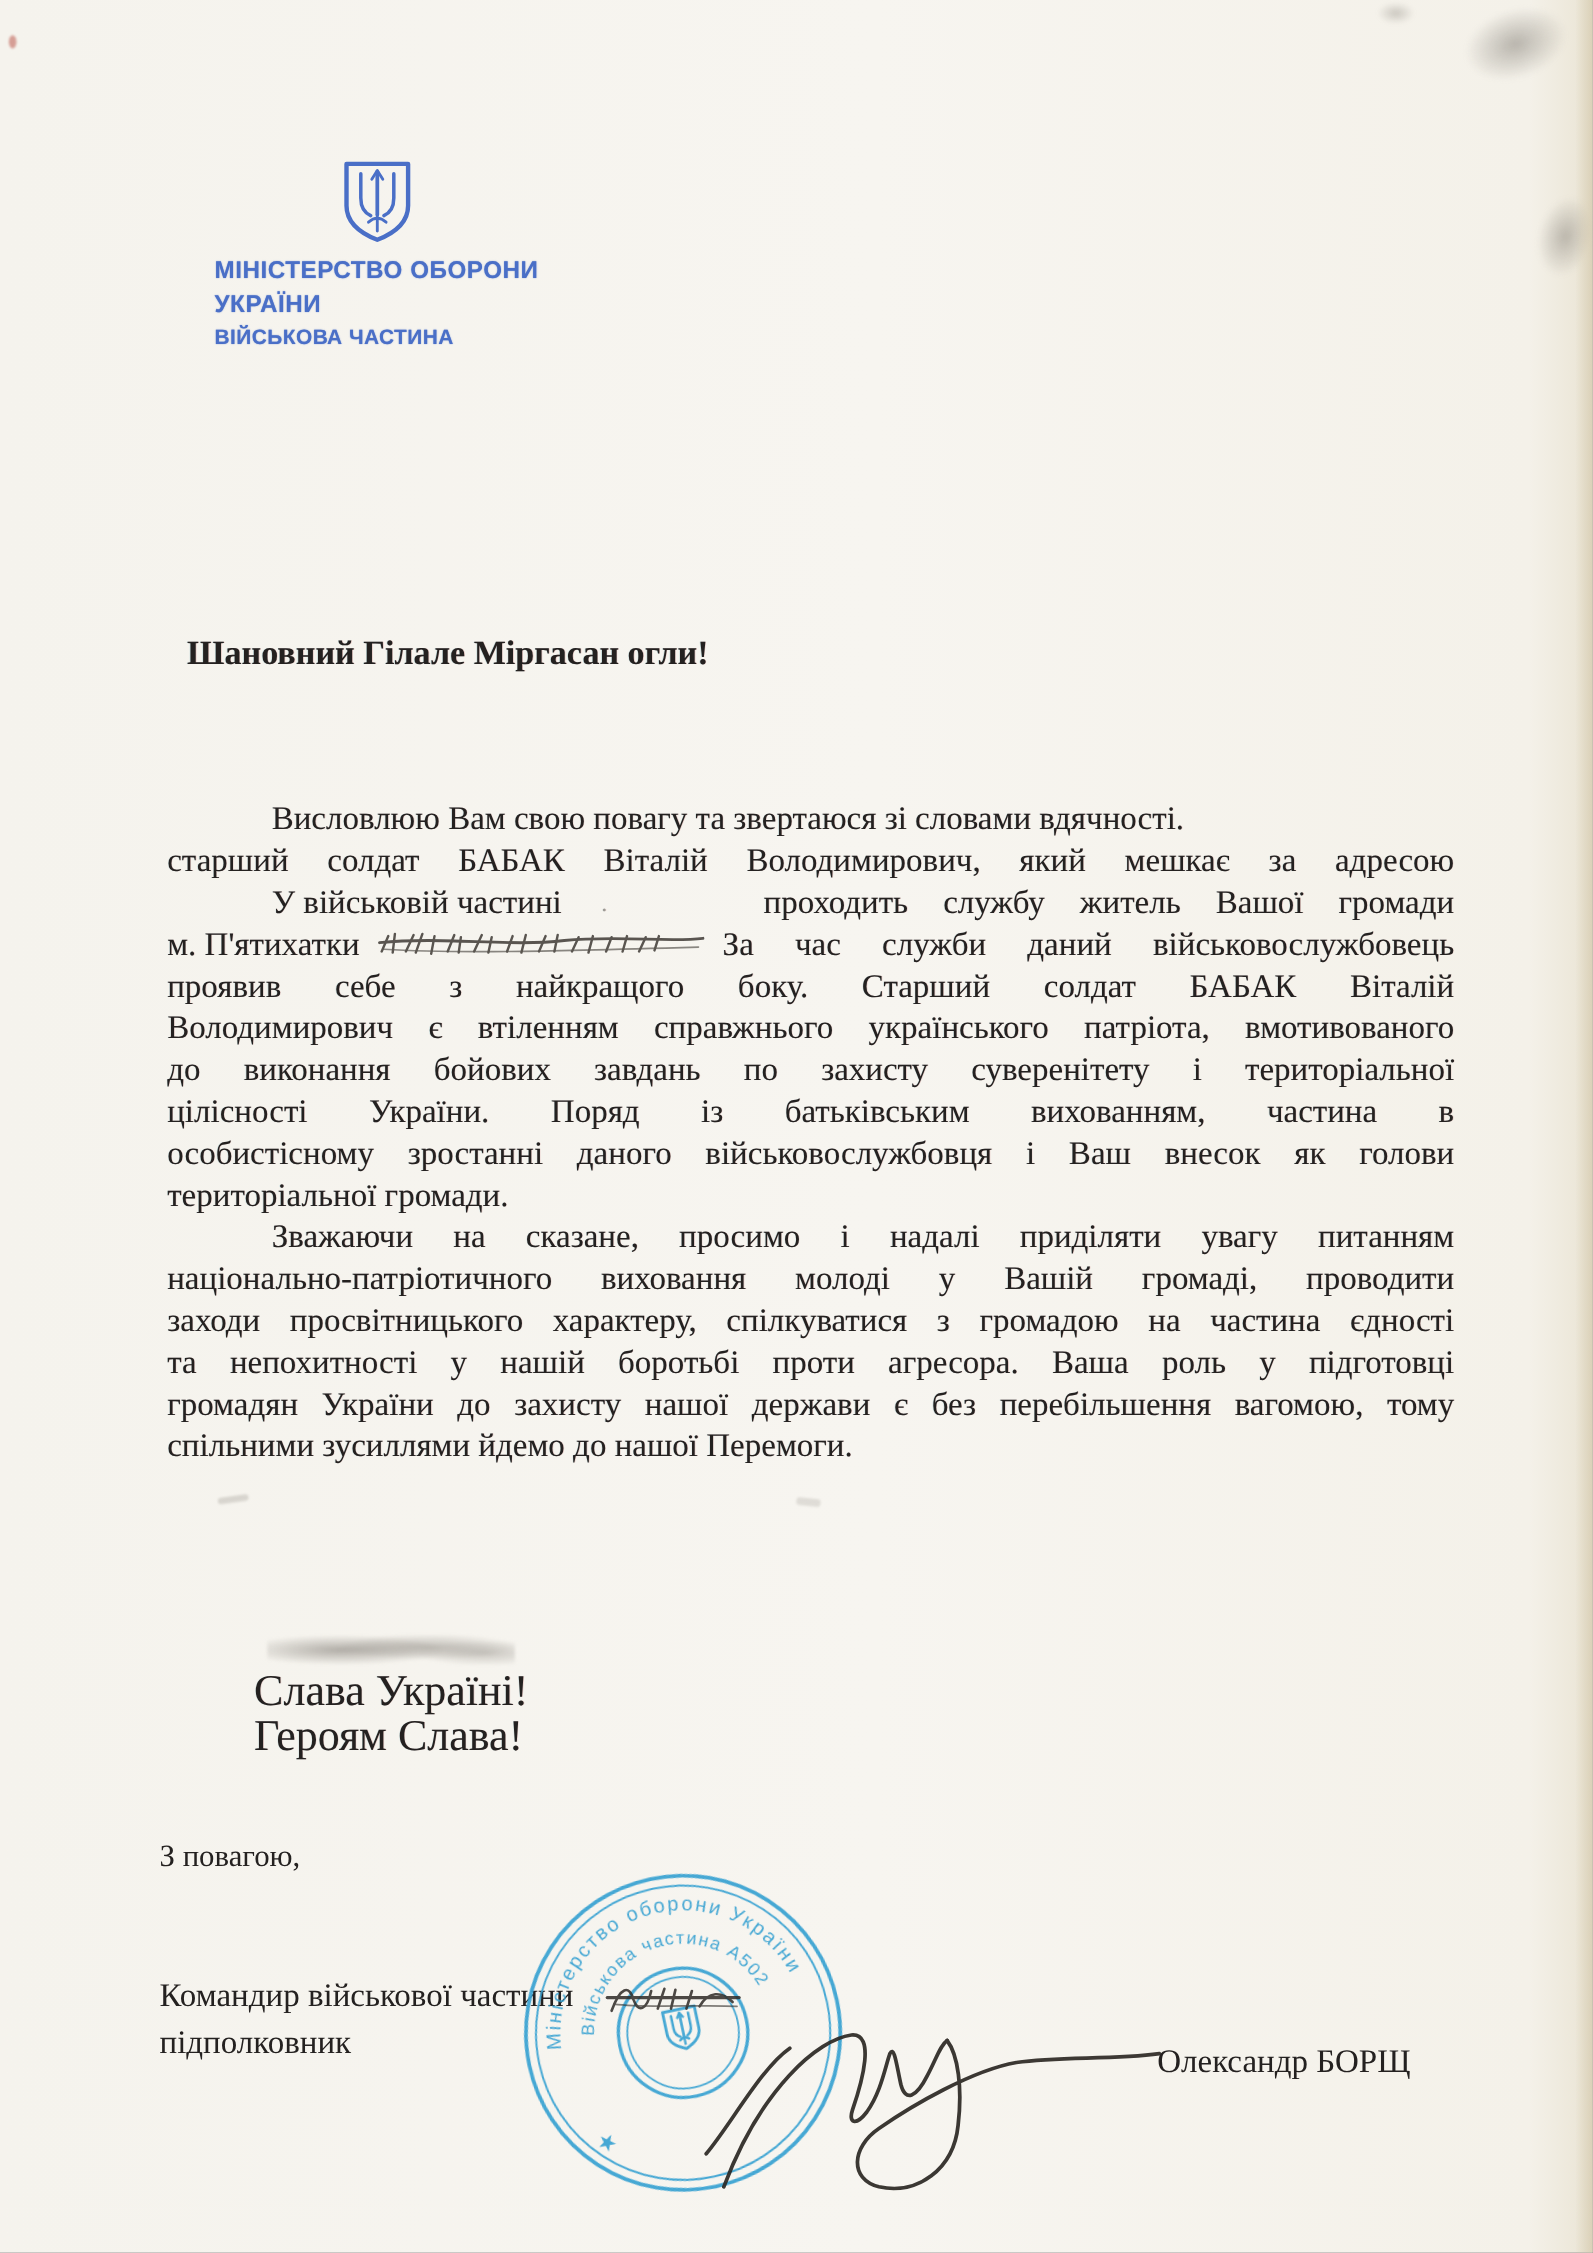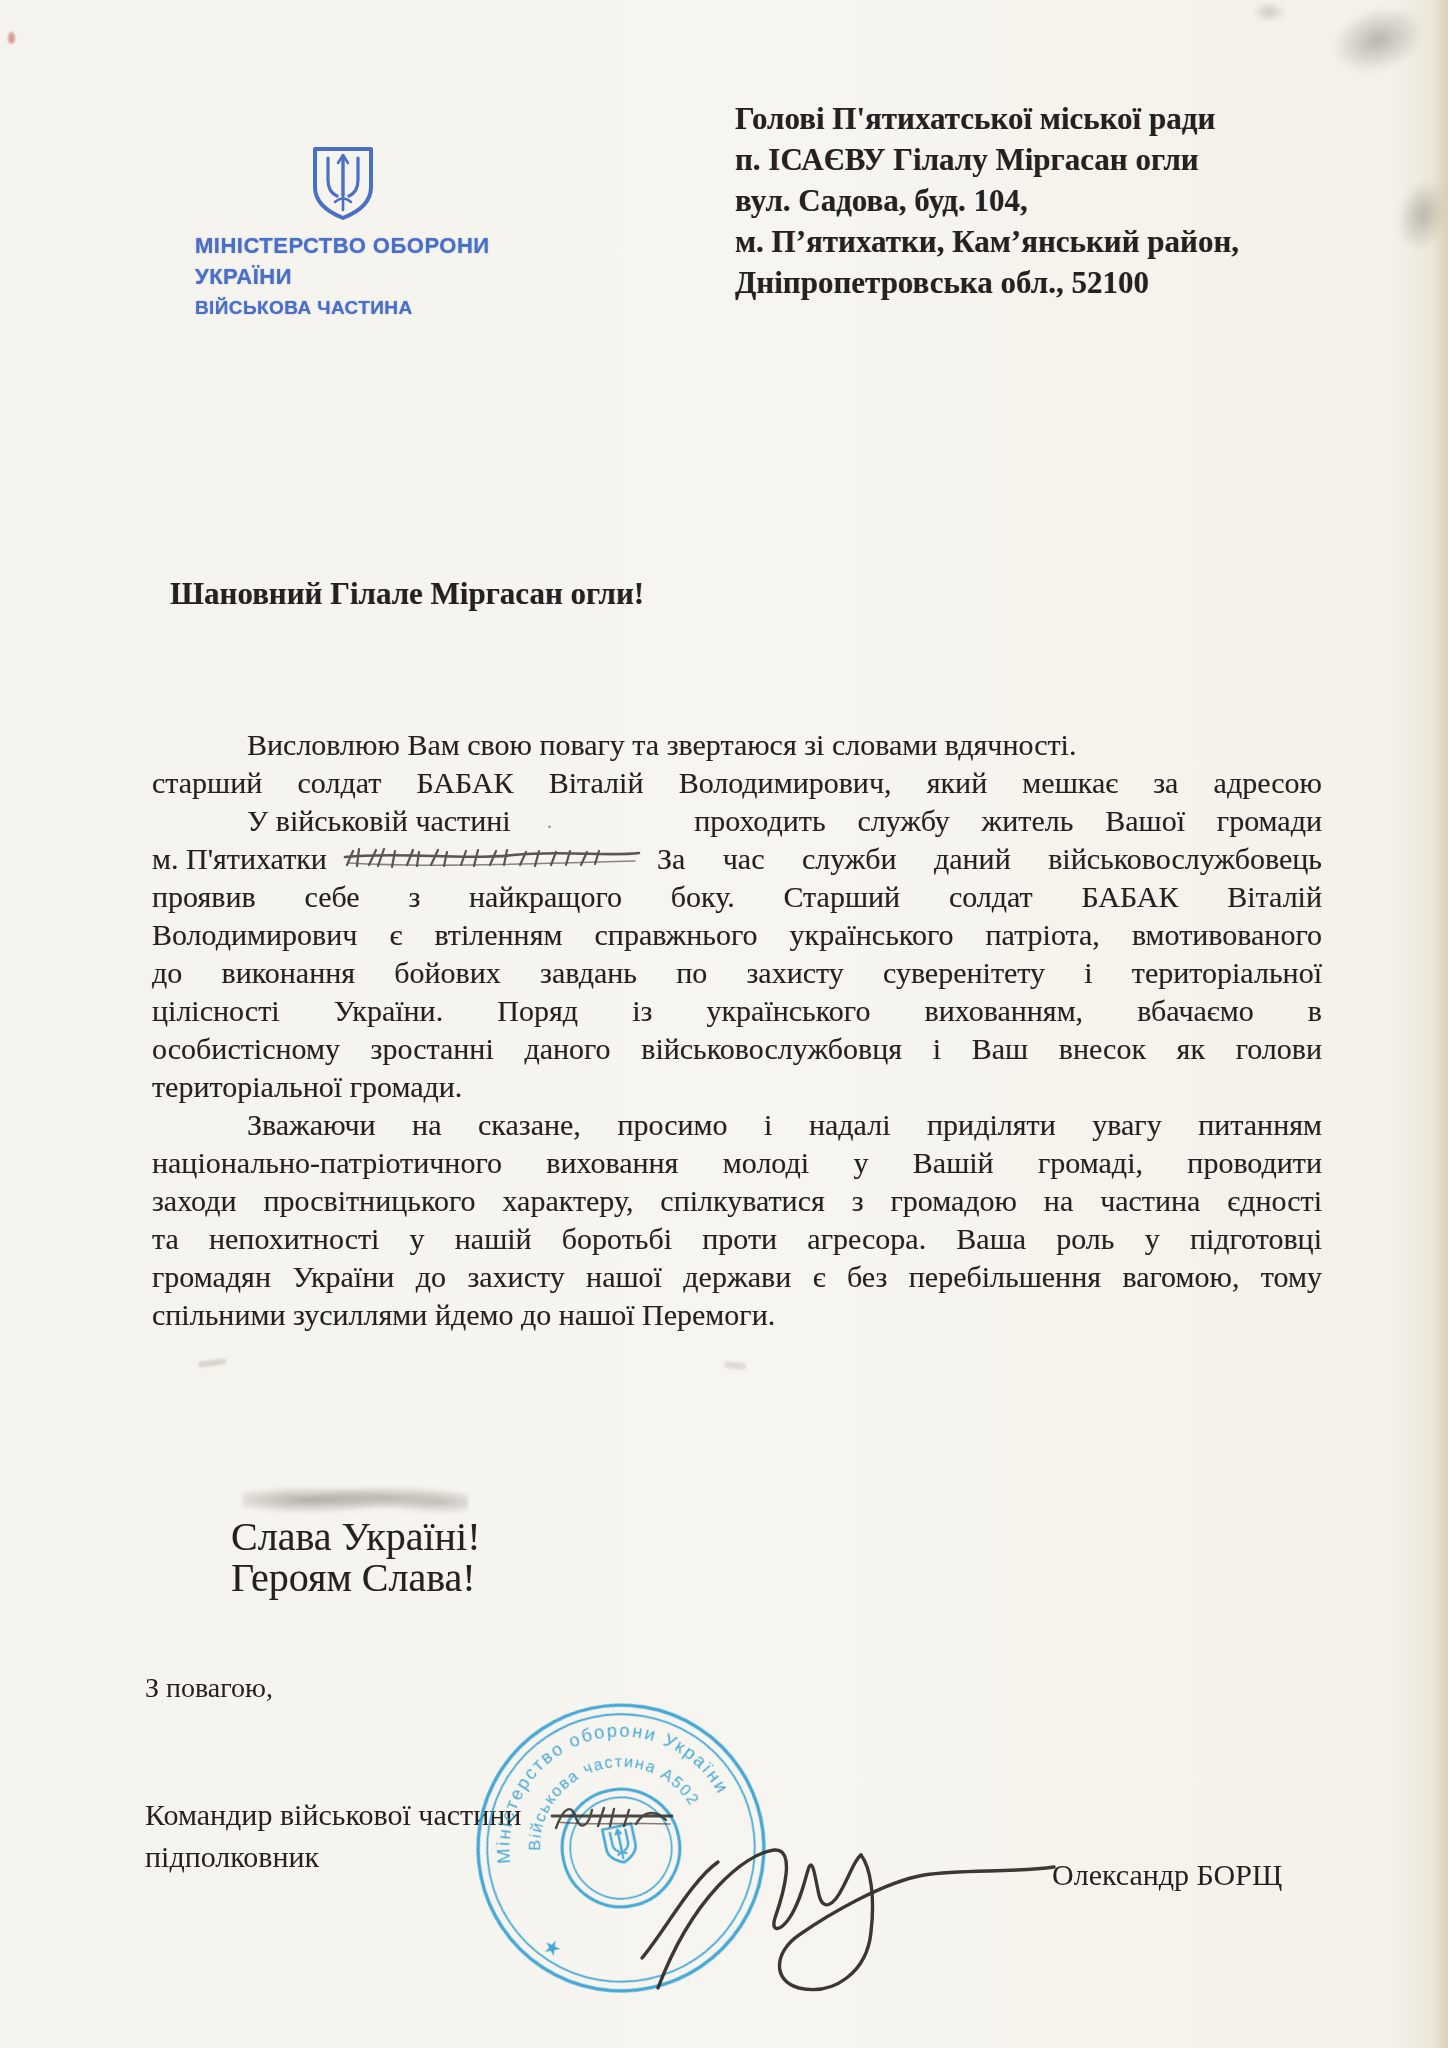--- a/index.html
+++ b/index.html
@@ -90,27 +90,20 @@
         <path d="M50,12 V34 Q50,46 41,50" stroke-width="3.2"></path>
         <path d="M27,56 Q35,49 43,56" stroke-width="2.6"></path>
         <path d="M35,49 V64" stroke-width="2.6"></path>
       </g>
     </svg>
     <div class="lh1" data-name="letterhead-org-line1">МІНІСТЕРСТВО ОБОРОНИ</div>
     <div class="lh2" data-name="letterhead-org-line2">УКРАЇНИ</div>
     <div class="lh3" data-name="letterhead-org-line3">ВІЙСЬКОВА ЧАСТИНА</div>
   </div>
 
-  <div class="recipient" data-name="recipient-address-block">
-    <div data-name="recipient-line">Голові П'ятихатської міської ради</div>
-    <div data-name="recipient-line">п. ІСАЄВУ Гілалу Міргасан огли</div>
-    <div data-name="recipient-line">вул. Садова, буд. 104,</div>
-    <div data-name="recipient-line">м. П’ятихатки, Кам’янський район,</div>
-    <div data-name="recipient-line">Дніпропетровська обл., 52100</div>
-  </div>
 
   <div class="salutation" data-name="salutation">Шановний Гілале Міргасан огли!</div>
 
   <div class="letter-body" data-name="letter-body">
     <div class="bl indent" data-name="body-line">Висловлюю Вам свою повагу та звертаюся зі словами вдячності.</div>
 
     <div class="bl jl" data-name="body-line">старший солдат БАБАК Віталій Володимирович, який мешкає за адресою</div>
 
     <div class="bl jrow indent" data-name="body-line-with-redacted-unit">
       <span class="lock" data-name="body-text">У військовій частині</span>
@@ -128,21 +121,21 @@
             <path d="M6,20 C 70,24 150,22 292,18" stroke-width="1.5" opacity=".7"></path>
           </g>
         </svg>
       </span>
       <span class="fill" data-name="body-text">За час служби даний військовослужбовець</span>
     </div>
 
     <div class="bl jl" data-name="body-line">проявив себе з найкращого боку. Старший солдат БАБАК Віталій</div>
     <div class="bl jl" data-name="body-line">Володимирович є втіленням справжнього українського патріота, вмотивованого</div>
     <div class="bl jl" data-name="body-line">до виконання бойових завдань по захисту суверенітету і територіальної</div>
-    <div class="bl jl" data-name="body-line">цілісності України. Поряд із українського вихованням, вбачаємо в</div>
+    <div class="bl jl" data-name="body-line">цілісності України. Поряд із батьківським вихованням, частина в</div>
     <div class="bl jl" data-name="body-line">особистісному зростанні даного військовослужбовця і Ваш внесок як голови</div>
     <div class="bl" data-name="body-line">територіальної громади.</div>
 
     <div class="bl jl indent" data-name="body-line">Зважаючи на сказане, просимо і надалі приділяти увагу питанням</div>
     <div class="bl jl" data-name="body-line">національно-патріотичного виховання молоді у Вашій громаді, проводити</div>
     <div class="bl jl" data-name="body-line">заходи просвітницького характеру, спілкуватися з громадою на частина єдності</div>
     <div class="bl jl" data-name="body-line">та непохитності у нашій боротьбі проти агресора. Ваша роль у підготовці</div>
     <div class="bl jl" data-name="body-line">громадян України до захисту нашої держави є без перебільшення вагомою, тому</div>
     <div class="bl" data-name="body-line">спільними зусиллями йдемо до нашої Перемоги.</div>
   </div>

